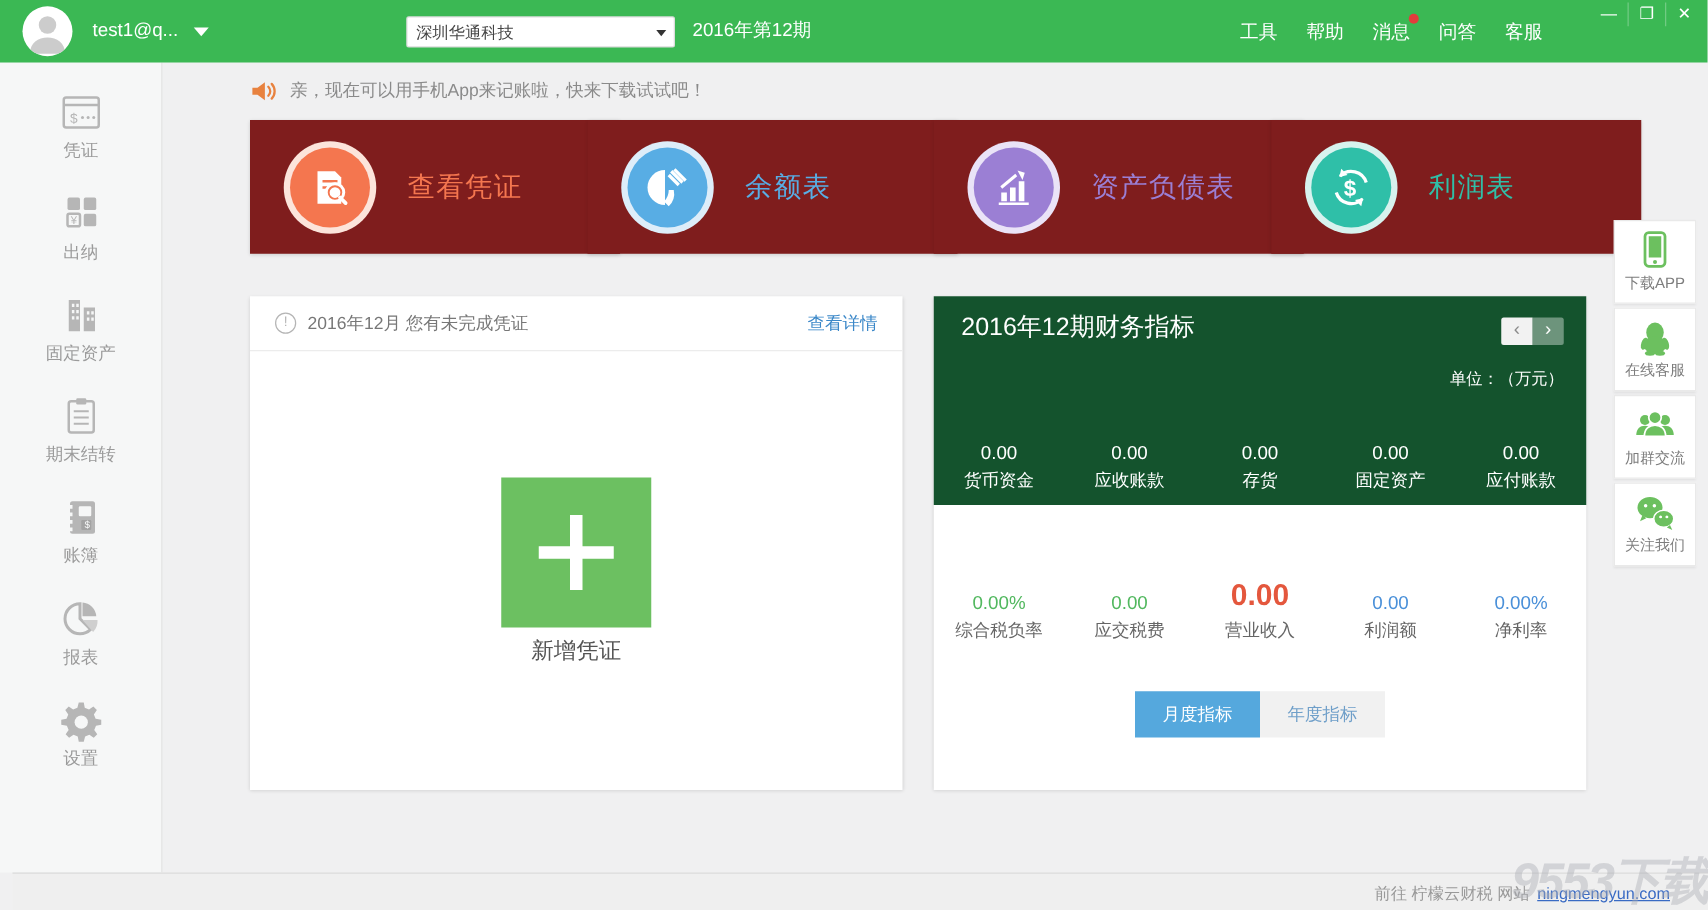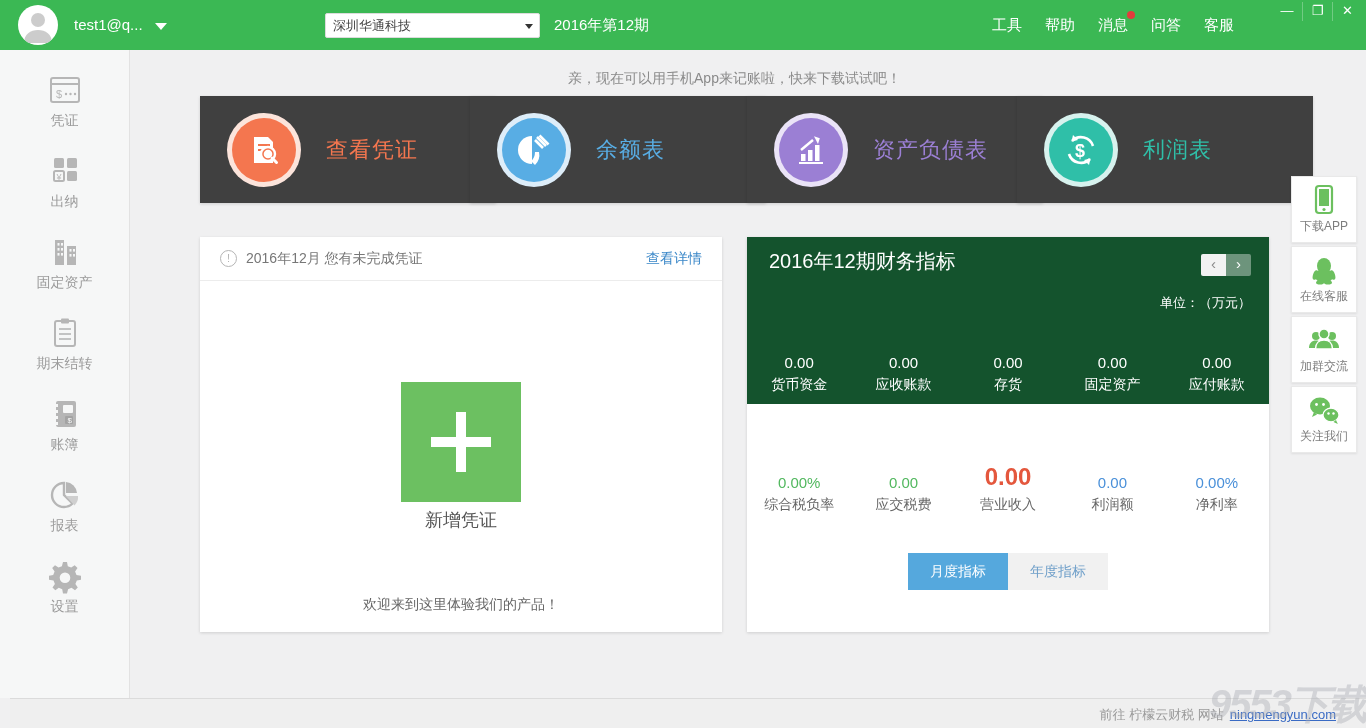--- a/index.html
+++ b/index.html
@@ -30,25 +30,25 @@
 
   
   .sidebar { position:absolute; left:0; top:50px; width:130px; height:648px; background:#f6f7f7;
     border-right:1px solid #e2e2e2; padding-top:22px; }
   .side-item { width:100%; text-align:center; margin-bottom:23px; cursor:pointer; }
   .side-item .ic { display:block; height:36px; margin:0 auto 4px; }
   .side-item .lbl { font-size:14px; color:#9b9b9b; }
 
   
   .notice { position:absolute; left:200px; top:60px; width:1069px; height:26px; display:flex;
-    align-items:center; gap:10px;flex-direction:column; }
+    align-items:center; gap:10px; }
   .notice-text { font-size:14px; color:#8a8a8a; }
 
   
-  .scard { position:absolute; top:96px; width:296px; height:107px; background:#404040;
+  .scard { position:absolute; top:96px; width:296px; height:107px; background:#7f1d1d;
     box-shadow:0 1px 3px rgba(0,0,0,.14); cursor:pointer; display:flex; align-items:center; }
   .scard .circle { width:64px; height:64px; border-radius:50%; margin-left:32px; flex:0 0 64px;
     display:flex; align-items:center; justify-content:center; }
   .scard .txt { font-size:22px; margin-left:30px; letter-spacing:1px; }
   .c1 { left:200px; } .c2 { left:470px; } .c3 { left:747px; } .c4 { left:1017px; }
   .c1 .circle { background:#f4764f; box-shadow:0 0 0 5px #fce4db; }
   .c2 .circle { background:#58ade4; box-shadow:0 0 0 5px #ddedf9; }
   .c3 .circle { background:#9b7fd4; box-shadow:0 0 0 5px #eae3f7; }
   .c4 .circle { background:#2fbfa8; box-shadow:0 0 0 5px #d7f2ee; }
   .c1 .txt { color:#f4764f; } .c2 .txt { color:#58ade4; }
@@ -317,21 +317,20 @@
     <div class="vpanel-title">2016年12月 您有未完成凭证</div>
     <div class="vpanel-link">查看详情</div>
   </div>
   <div class="add-btn">
     <svg width="76" height="76" viewBox="0 0 76 76">
       <rect x="33" y="8" width="10" height="60" fill="#ffffff"></rect>
       <rect x="8" y="33" width="60" height="10" fill="#ffffff"></rect>
     </svg>
   </div>
   <div class="add-label">新增凭证</div>
-  <div class="welcome">欢迎来到这里体验我们的产品！</div>
 </div>
 
 <div class="fpanel">
   <div class="fblue">
     <div class="ftitle">2016年12期财务指标</div>
     <div class="fnav">
       <div class="fnav-btn fnav-prev">‹</div>
       <div class="fnav-btn fnav-next">›</div>
     </div>
     <div class="funit">单位：（万元）</div>

